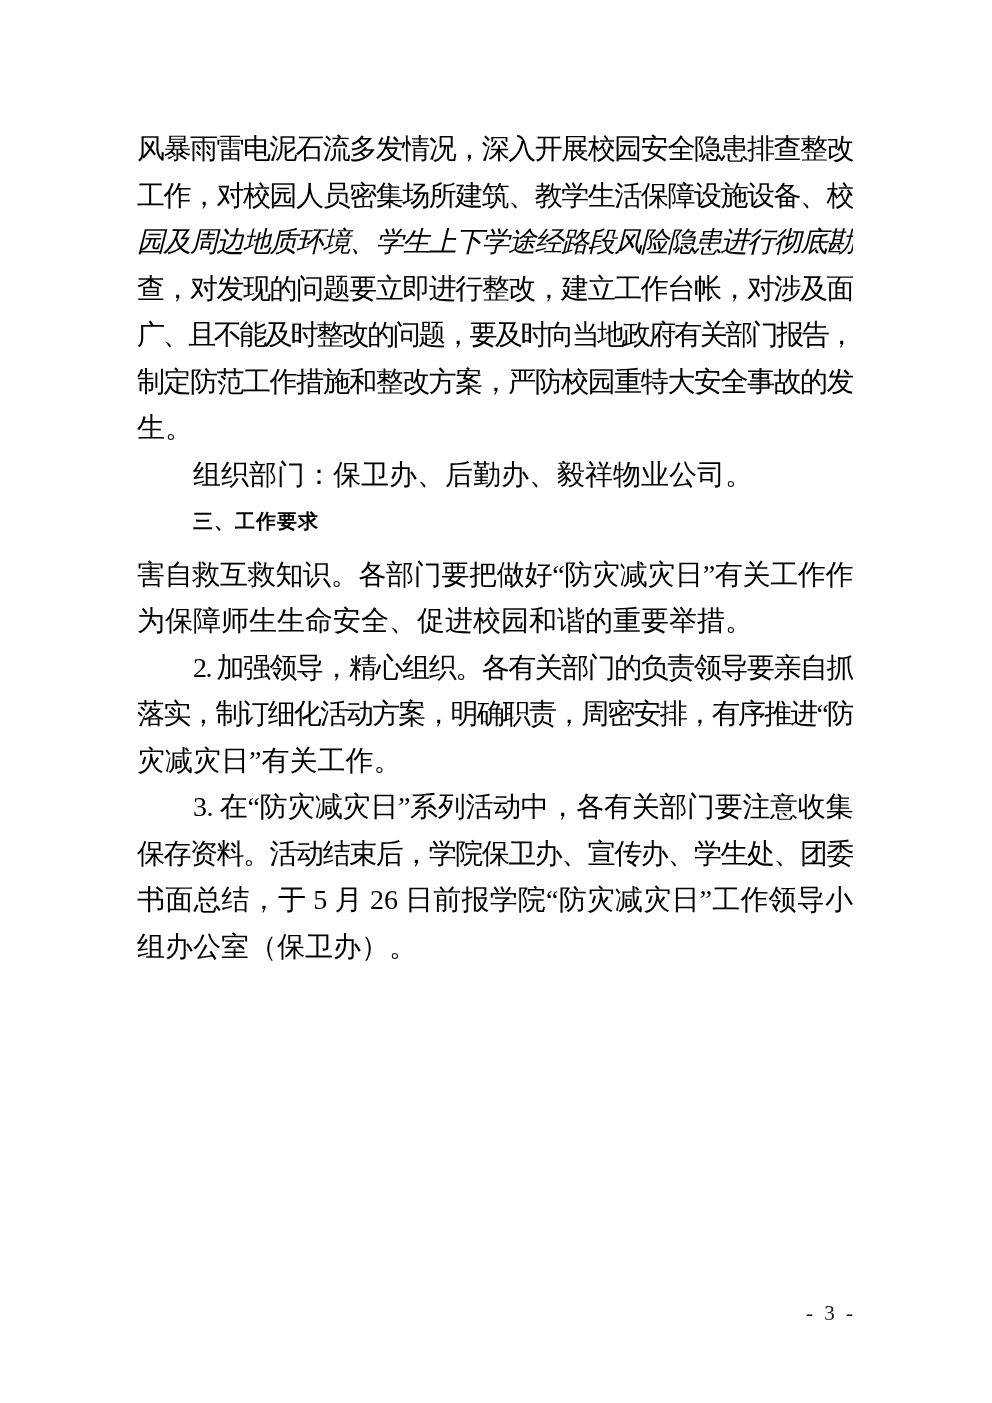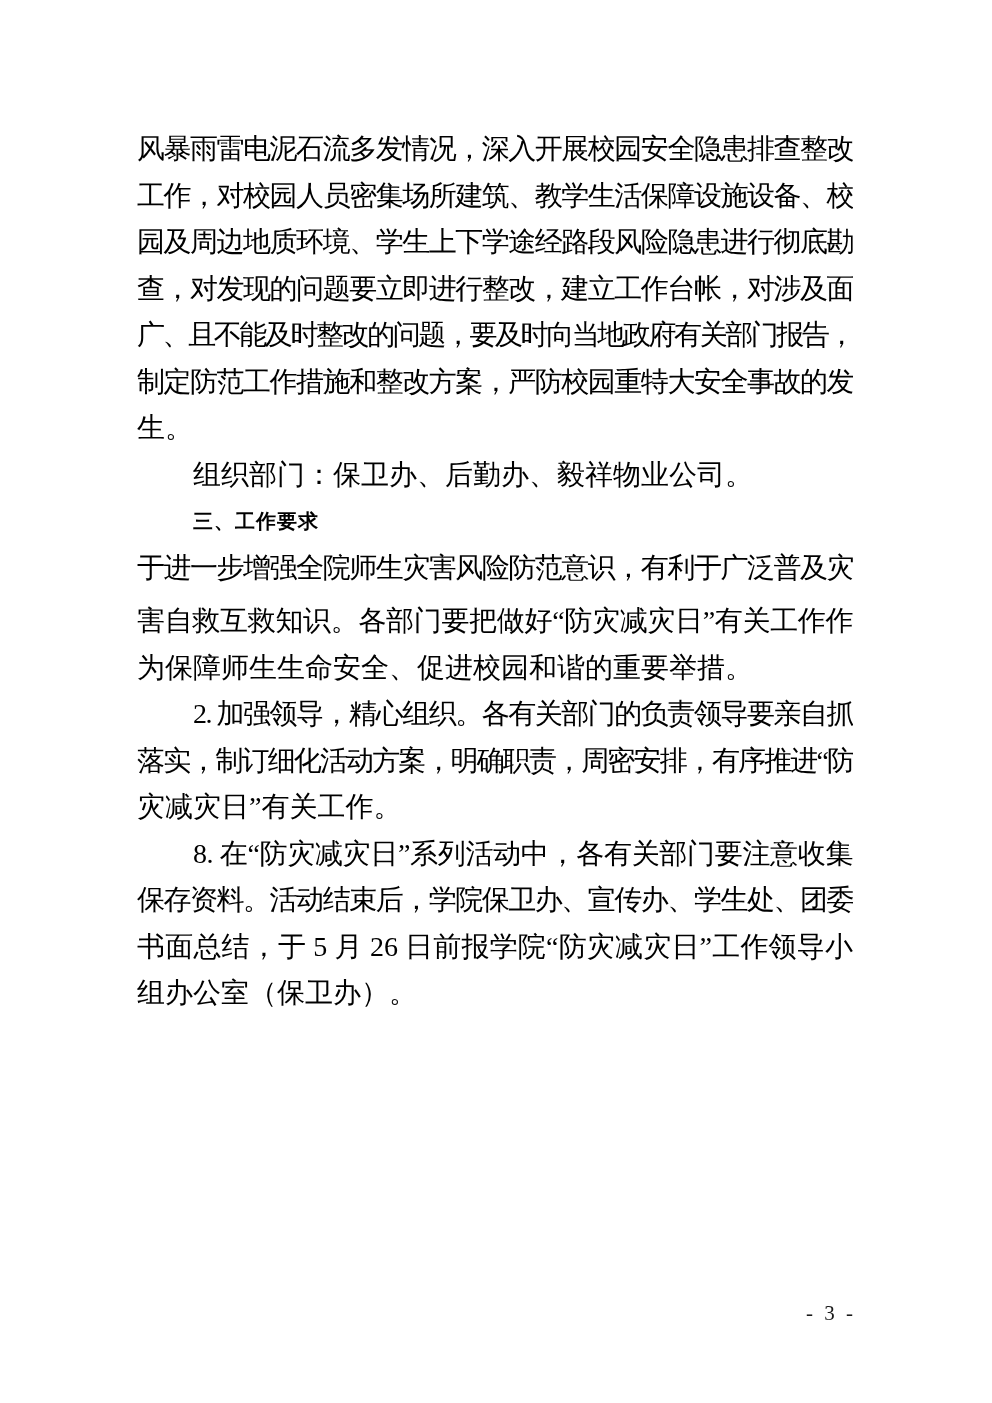--- a/index.html
+++ b/index.html
@@ -57,33 +57,32 @@
     white-space: nowrap;
   }
 </style>
 </head>
 <body>
 
 <div class="page">
   <div class="textblock">
     <div class="line" style="letter-spacing: -1.5px;">风暴雨雷电泥石流多发情况，深入开展校园安全隐患排查整改</div>
     <div class="line" style="letter-spacing: -1.5px;">工作，对校园人员密集场所建筑、教学生活保障设施设备、校</div>
-    <div class="line" style="letter-spacing: -1.5px;">园及周边地质环境、学生上下学途经路段风险隐患进行彻底勘</div>
+    <div class="line" style="letter-spacing: -1.5px; font-style: italic;">园及周边地质环境、学生上下学途经路段风险隐患进行彻底勘</div>
     <div class="line" style="letter-spacing: -1.5px;">查，对发现的问题要立即进行整改，建立工作台帐，对涉及面</div>
     <div class="line" style="letter-spacing: -2.5px;">广、且不能及时整改的问题，要及时向当地政府有关部门报告，</div>
     <div class="line" style="letter-spacing: -1.5px;">制定防范工作措施和整改方案，严防校园重特大安全事故的发</div>
     <div class="line end">生。</div>
     <div class="line end ind">组织部门：保卫办、后勤办、毅祥物业公司。</div>
     <div class="line end ind head">三、工作要求</div>
-    <div class="line" style="letter-spacing: -1.5px;">于进一步增强全院师生灾害风险防范意识，有利于广泛普及灾</div>
     <div class="line" style="letter-spacing: -0.5px; margin-top: 7px;">害自救互救知识。各部门要把做好“防灾减灾日”有关工作作</div>
     <div class="line end">为保障师生生命安全、促进校园和谐的重要举措。</div>
     <div class="line ind" style="letter-spacing: -1.5px;">2. 加强领导，精心组织。各有关部门的负责领导要亲自抓</div>
     <div class="line" style="letter-spacing: -2px;">落实，制订细化活动方案，明确职责，周密安排，有序推进“防</div>
     <div class="line end">灾减灾日”有关工作。</div>
-    <div class="line ind" style="letter-spacing: -0.5px;">8. 在“防灾减灾日”系列活动中，各有关部门要注意收集</div>
+    <div class="line ind" style="letter-spacing: -0.5px;">3. 在“防灾减灾日”系列活动中，各有关部门要注意收集</div>
     <div class="line" style="letter-spacing: -1.5px;">保存资料。活动结束后，学院保卫办、宣传办、学生处、团委</div>
     <div class="line">书面总结，于 5 月 26 日前报学院“防灾减灾日”工作领导小</div>
     <div class="line end">组办公室（保卫办）。</div>
   </div>
 
   <div class="pageno">- 3 -</div>
 </div>
 
 </body></html>

